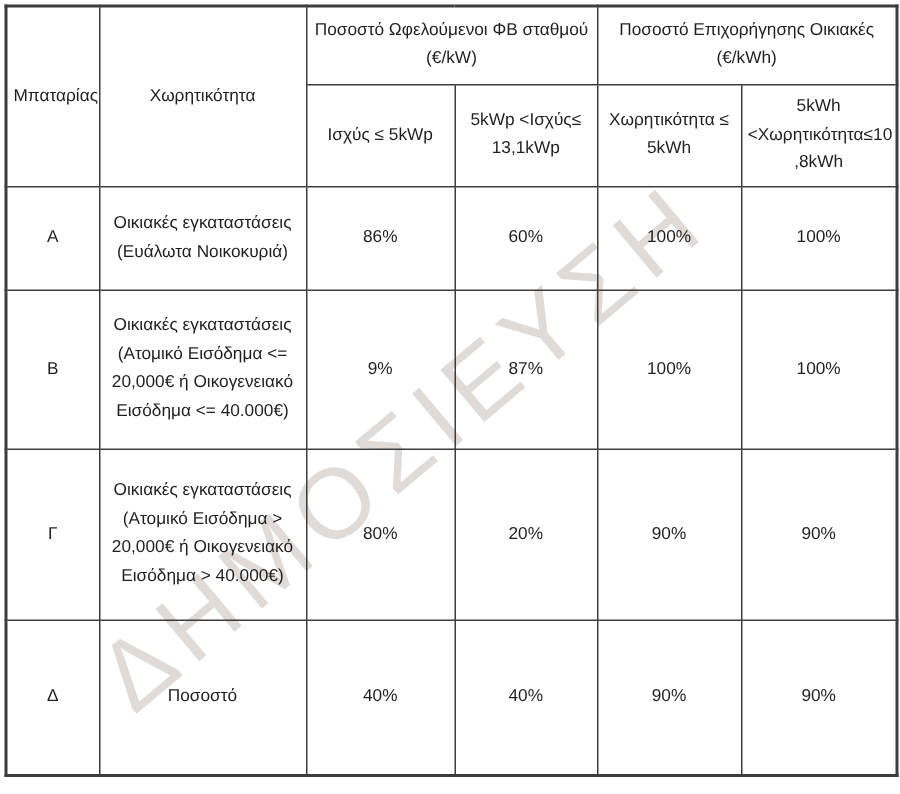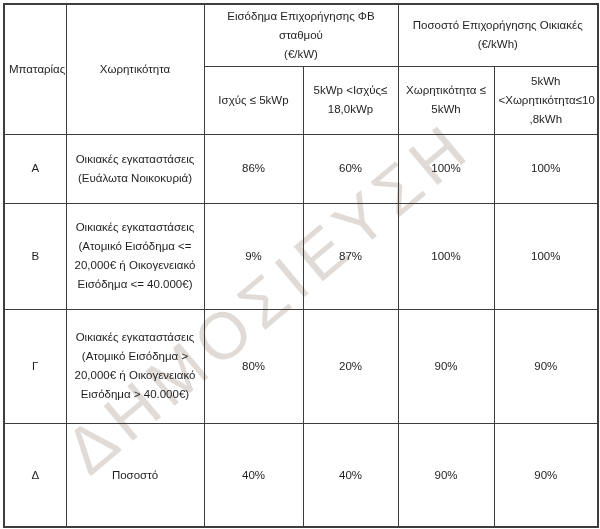--- a/index.html
+++ b/index.html
@@ -67,31 +67,31 @@
       <col style="width:99px">
       <col style="width:95px">
       <col style="width:96px">
       <col style="width:104px">
     </colgroup>
 
     <tbody>
         <tr style="height:52px">
       <td rowspan="2">Μπαταρίας</td>
       <td rowspan="2">Χωρητικότητα</td>
-      <td colspan="2" class="multiline">Εισόδημα Επιχορήγησης ΦΒ σταθμού
+      <td colspan="2" class="multiline">Ποσοστό Ωφελούμενοι ΦΒ σταθμού
 (€/kW)</td>
       <td colspan="2" class="multiline">Ποσοστό Επιχορήγησης Οικιακές
 (€/kWh)</td>
     </tr>
 
     <tr style="height:68px">
       <td>Ισχύς ≤ 5kWp</td>
       <td>
         <div><span>5</span><span class="squiggle">kWp</span><span> &lt;Ισχύς≤</span></div>
-        <div><span>18,0</span><span class="squiggle">kWp</span></div>
+        <div><span>13,1</span><span class="squiggle">kWp</span></div>
       </td>
       <td class="multiline">Χωρητικότητα ≤
 5kWh</td>
       <td class="multiline">5kWh
 &lt;Χωρητικότητα≤10
 ,8kWh</td>
     </tr>
 
     <tr style="height:69px">
       <td class="cat">Α</td>

